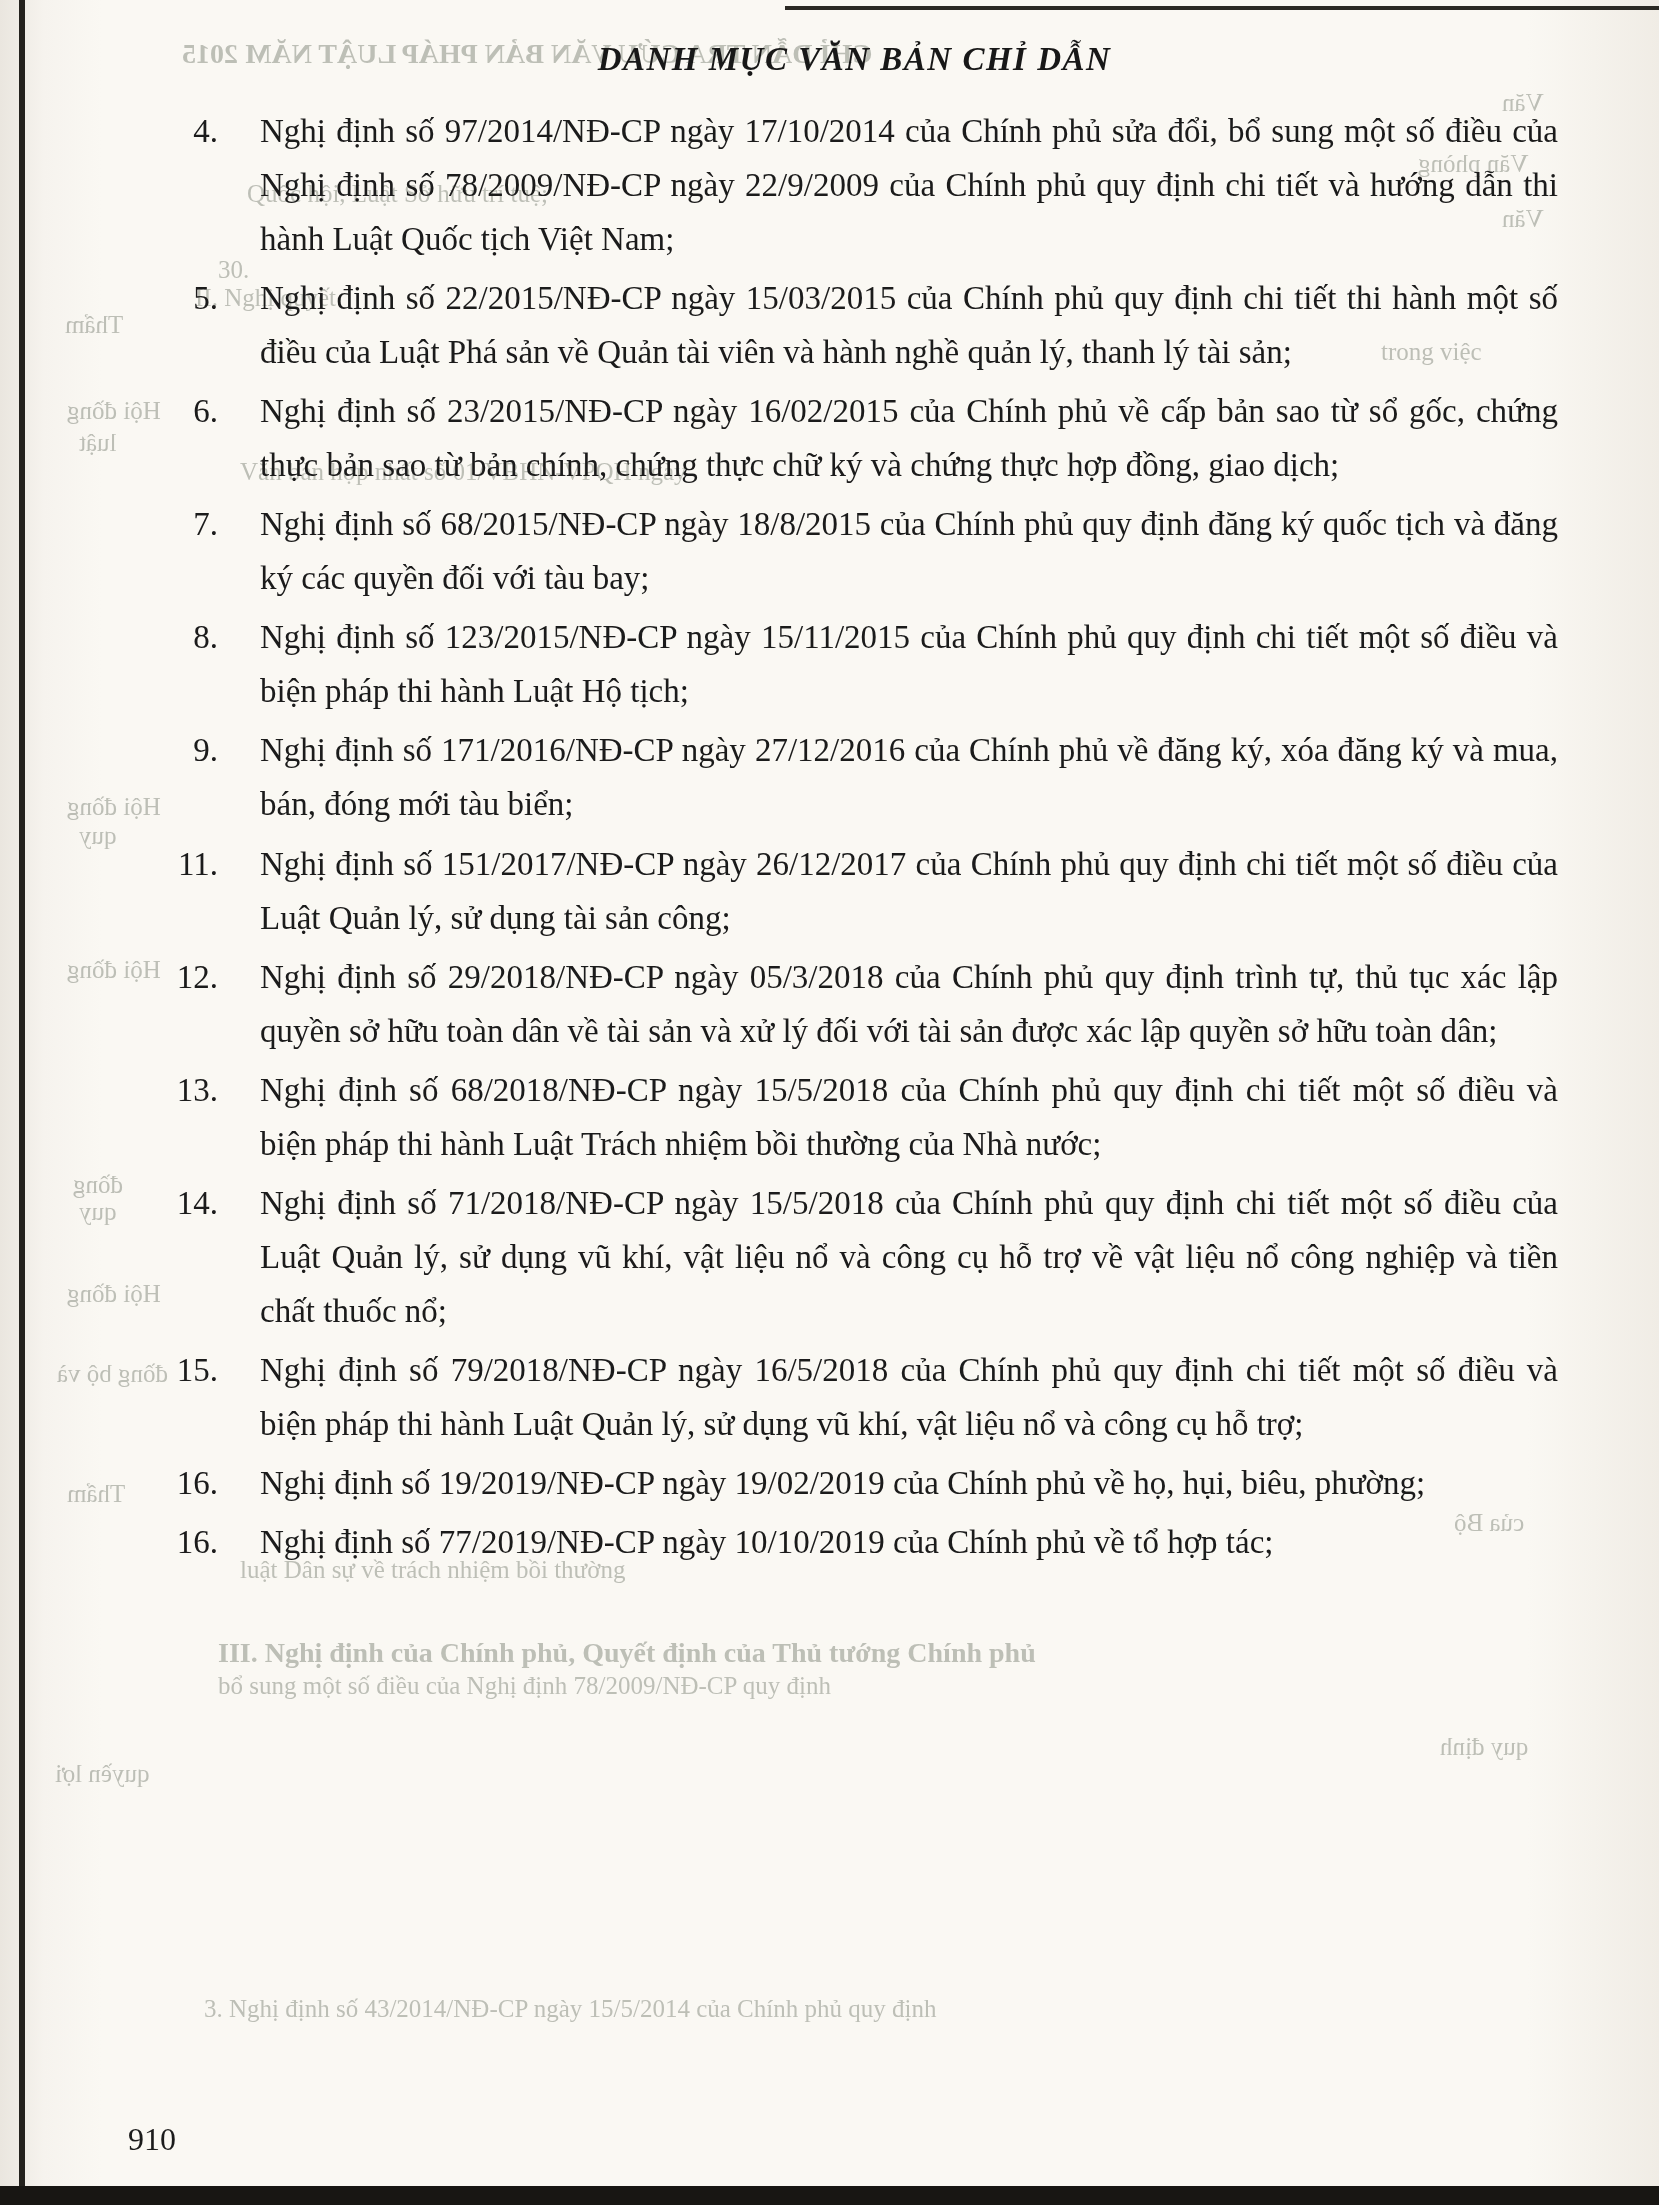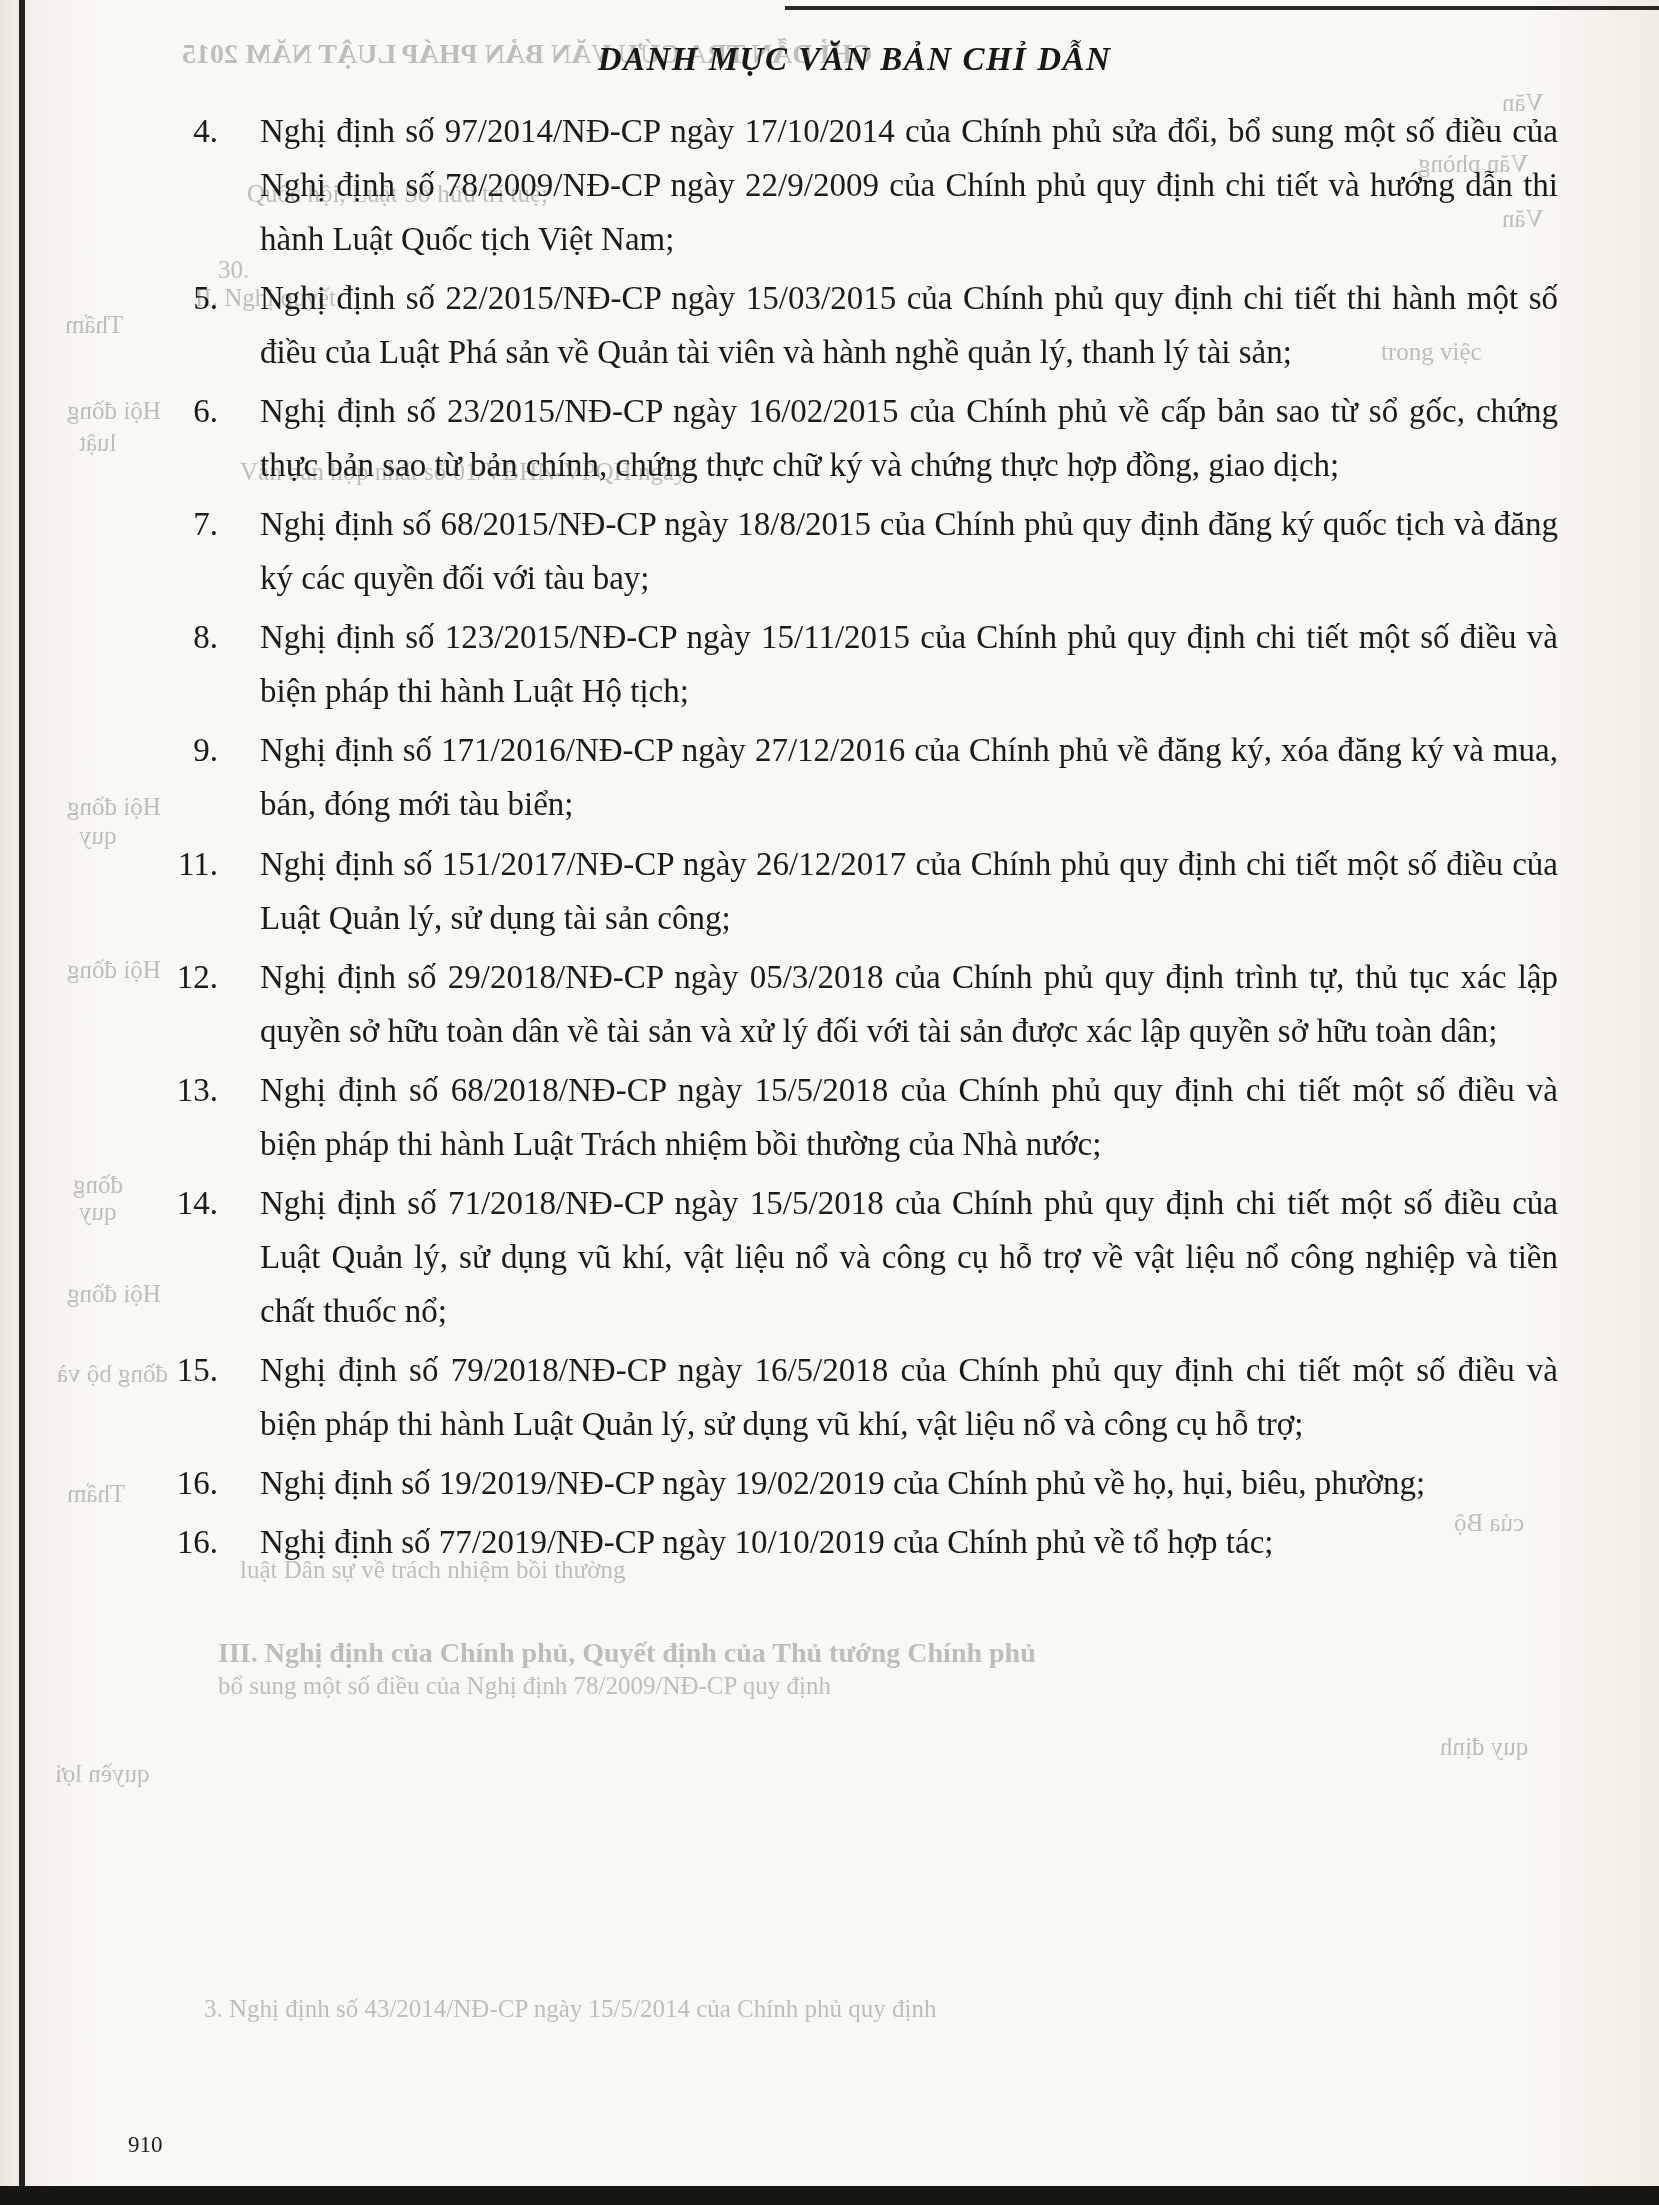--- a/index.html
+++ b/index.html
@@ -13,21 +13,21 @@
   }
   .content{position:absolute;left:151px;right:102px;top:41px;z-index:2;}
   .title{
     font-size:33px;font-weight:bold;text-align:center;
     letter-spacing:1.5px;margin:0 0 26px 0;color:#181818;font-style:italic;
   }
   .doc-list{display:block;}
   .item{display:flex;margin-bottom:5.1px;font-size:33px;line-height:54px;}
   .num{flex:0 0 67px;text-align:right;}
   .txt{flex:1;margin-left:42px;text-align:justify;}
-  .pagenum{position:absolute;left:128px;bottom:47px;font-size:23px;z-index:2;}
+  .pagenum{position:absolute;left:128px;bottom:47px;font-size:32px;z-index:2;}
   .frag{
     position:absolute;z-index:1;white-space:nowrap;
     color:rgba(90,98,84,0.38);filter:blur(0.5px);font-size:25px;
   }
   .frag.big{font-size:28px;font-weight:bold;}
   .flip{transform:scaleX(-1);}
   .edge-left{position:absolute;left:19px;top:0;width:5.8px;height:100%;background:#24221e;z-index:3;}
   .edge-bottom{position:absolute;left:0;bottom:0;width:100%;height:19px;background:#181613;z-index:3;}
   .edge-top{position:absolute;top:5.8px;left:785px;right:0;height:4.4px;background:#2b2924;z-index:3;}
 </style>

